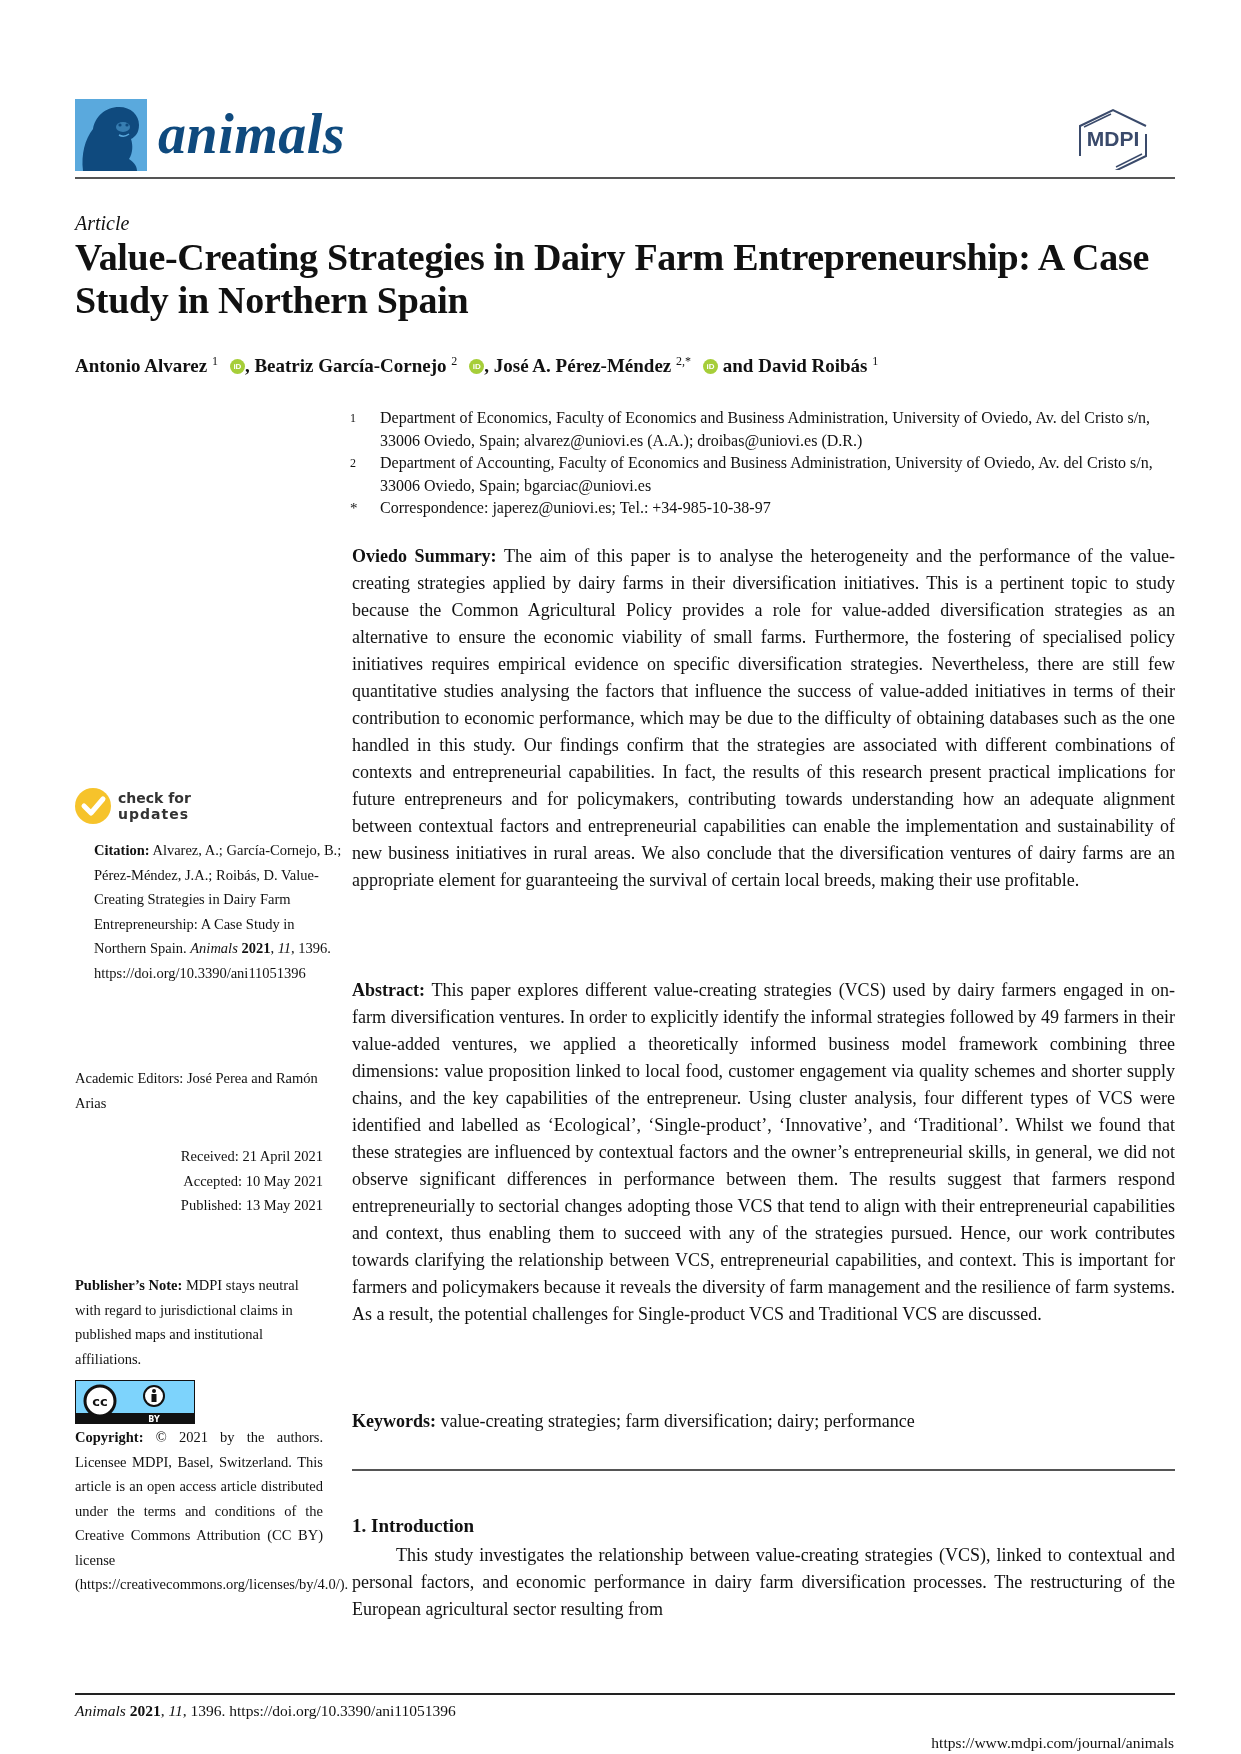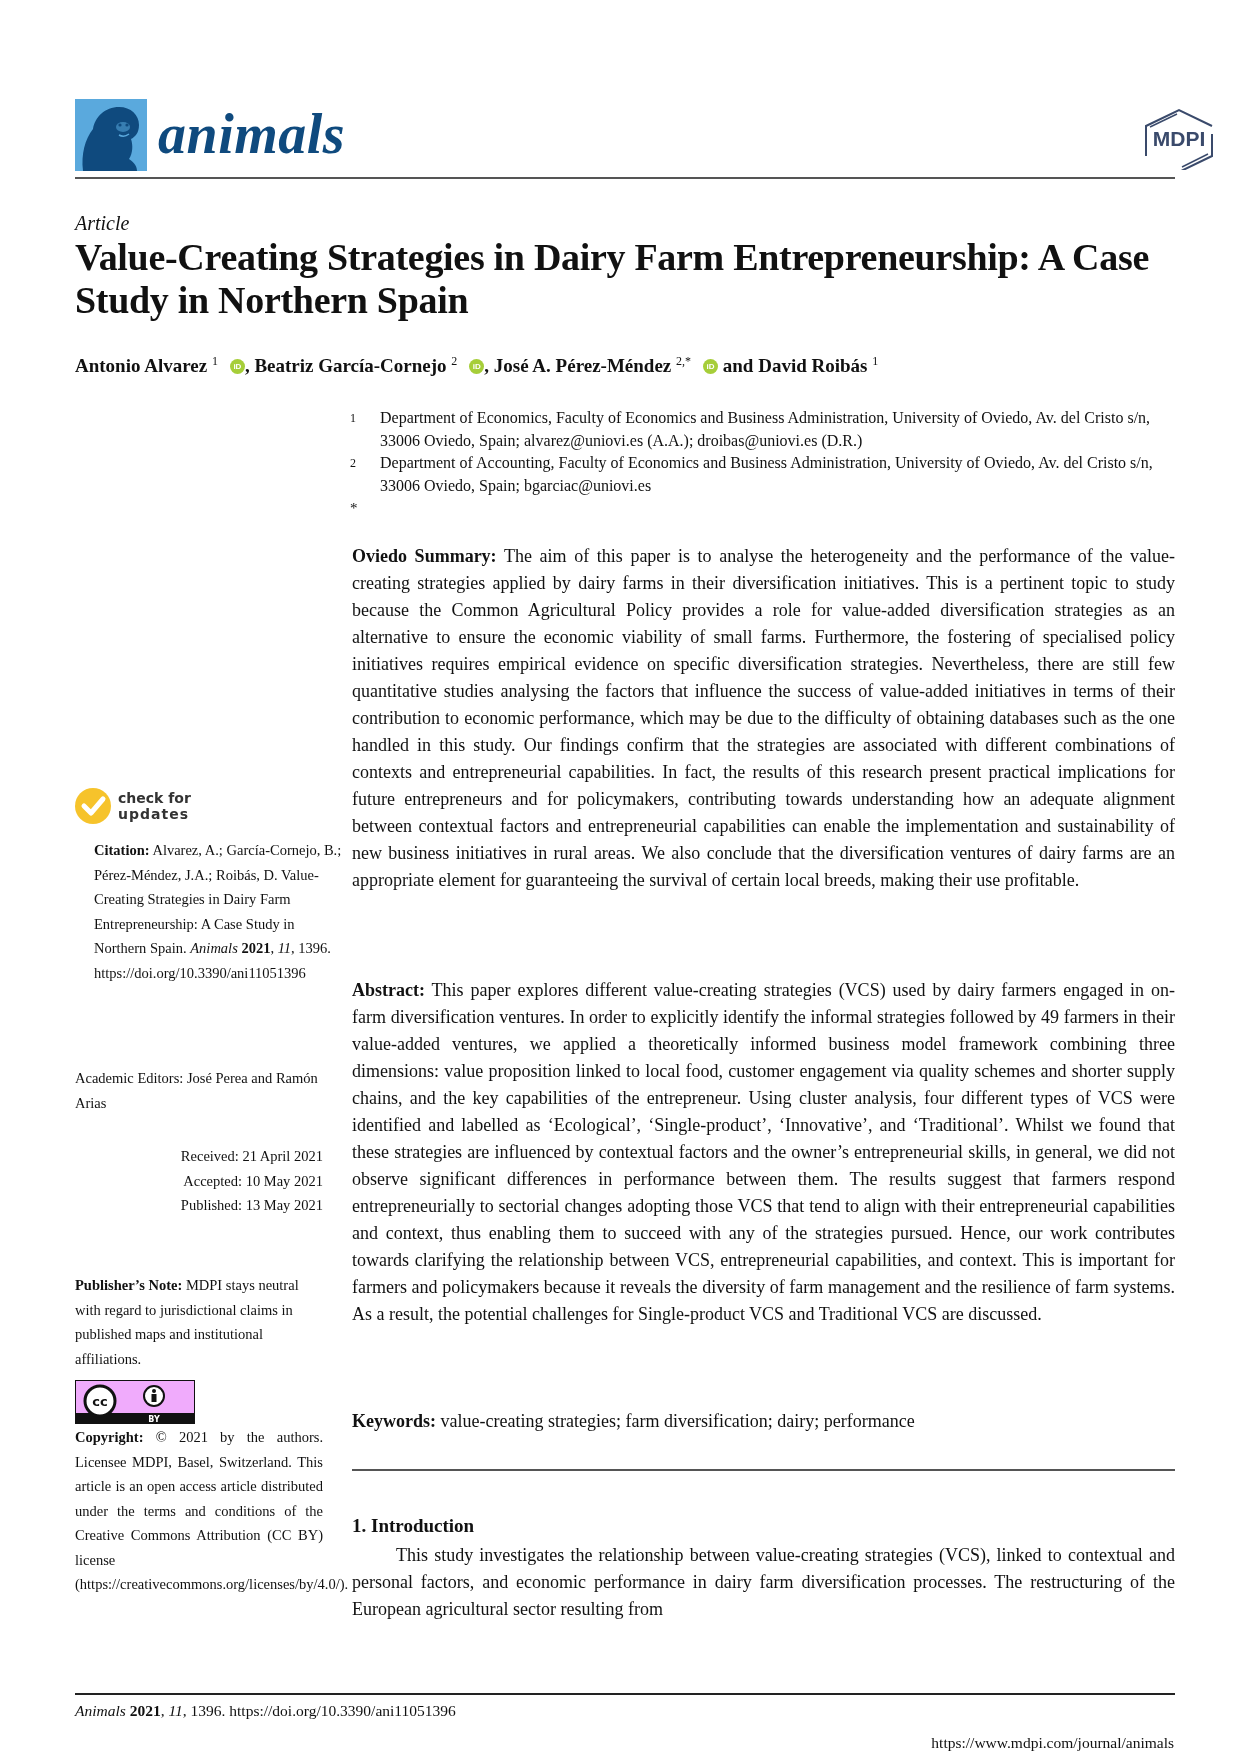--- a/index.html
+++ b/index.html
@@ -4,21 +4,21 @@
 <style>
   html, body { margin: 0; padding: 0; background: #ffffff; }
   body { width: 1241px; height: 1754px; position: relative; overflow: hidden;
          font-family: "Liberation Serif", "DejaVu Serif", serif; color: #111; }
   .abs { position: absolute; }
 
   
   .logo-box { left: 75px; top: 99px; width: 72px; height: 72px; background: #5aa9dd; overflow: hidden; }
   .journal-name { left: 158px; top: 98px; font-size: 56px; font-style: italic; font-weight: bold;
                   color: #0f4a7e; letter-spacing: 0.5px; line-height: 72px; }
-  .mdpi-logo { left: 1132px; top: 108px; width: 95px; height: 62px; }
+  .mdpi-logo { left: 1066px; top: 108px; width: 95px; height: 62px; }
   .header-rule { left: 75px; top: 177px; width: 1100px; height: 2px; background: #555; }
 
   .article-type { left: 75px; top: 212px; font-size: 20px; font-style: italic; }
   .title { left: 75px; top: 236px; width: 1100px; font-size: 38px; font-weight: bold;
            line-height: 43px; letter-spacing: -0.3px; }
   .authors { left: 75px; top: 354px; width: 1100px; font-size: 19px; font-weight: bold; }
   .authors sup { font-size: 12px; font-weight: normal; }
   .orcid { display: inline-block; width: 15px; height: 15px; border-radius: 50%; background: #a6ce39;
            color: #fff; font-size: 8px; font-family: "Liberation Sans", sans-serif; text-align: center;
            line-height: 15px; vertical-align: 3px; margin-left: 12px; font-weight: bold; }
@@ -42,21 +42,21 @@
   .side { left: 75px; width: 248px; font-size: 14.5px; line-height: 24.5px; }
   .check-updates { left: 75px; top: 788px; display: flex; align-items: center; }
   .check-badge { width: 36px; height: 36px; border-radius: 50%; background: #f6c32b; position: relative; }
   .check-text { margin-left: 7px; font-family: "DejaVu Sans", sans-serif; line-height: 16px; color: #333; }
   .check-text .l1 { font-size: 14px; font-weight: bold; }
   .check-text .l2 { font-size: 14px; font-weight: bold; letter-spacing: 1px; }
   .citation { top: 838px; margin-left: 19px; }
   .editors { top: 1066px; }
   .dates { top: 1144px; text-align: right; }
   .pubnote { top: 1245px; margin-top: 28px; }
-  .cc-badge { left: 75px; top: 1380px; width: 118px; height: 42px; background: #f0abfc; border: 1px solid #111; }
+  .cc-badge { left: 75px; top: 1380px; width: 118px; height: 42px; background: #7dd3fc; border: 1px solid #111; }
   .copyright { top: 1425px; text-align: justify; }
 
   
   .footer-rule { left: 75px; top: 1693px; width: 1100px; height: 1.5px; background: #222; }
   .footer-left { left: 75px; top: 1702px; font-size: 15.5px; }
   .footer-right { right: 67px; top: 1702px; font-size: 15.5px; margin-top: 32px; }
 </style>
 </head>
 <body>
 
@@ -101,20 +101,21 @@
   <div class="row">
     <span class="mark">1</span>
     <span>Department of Economics, Faculty of Economics and Business Administration, University of Oviedo, Av. del Cristo s/n, 33006 Oviedo, Spain; alvarez@uniovi.es (A.A.); droibas@uniovi.es (D.R.)</span>
   </div>
   <div class="row">
     <span class="mark">2</span>
     <span>Department of Accounting, Faculty of Economics and Business Administration, University of Oviedo, Av. del Cristo s/n, 33006 Oviedo, Spain; bgarciac@uniovi.es</span>
   </div>
   <div class="row">
     <span class="mark star">*</span>
+    <span>Correspondence: japerez@uniovi.es; Tel.: +34-985-10-38-97</span>
   </div>
 </div>
 
 <div class="abs main summary">
   <b>Oviedo Summary:</b>
   <span>The aim of this paper is to analyse the heterogeneity and the performance of the value-creating strategies applied by dairy farms in their diversification initiatives.  This is a pertinent topic to study because the Common Agricultural Policy provides a role for value-added diversification strategies as an alternative to ensure the economic viability of small farms. Furthermore, the fostering of specialised policy initiatives requires empirical evidence on specific diversification strategies. Nevertheless, there are still few quantitative studies analysing the factors that influence the success of value-added initiatives in terms of their contribution to economic performance, which may be due to the difficulty of obtaining databases such as the one handled in this study. Our findings confirm that the strategies are associated with different combinations of contexts and entrepreneurial capabilities. In fact, the results of this research present practical implications for future entrepreneurs and for policymakers, contributing towards understanding how an adequate alignment between contextual factors and entrepreneurial capabilities can enable the implementation and sustainability of new business initiatives in rural areas. We also conclude that the diversification ventures of dairy farms are an appropriate element for guaranteeing the survival of certain local breeds, making their use profitable.</span>
 </div>
 
 <div class="abs main abstract">
   <b>Abstract:</b>

